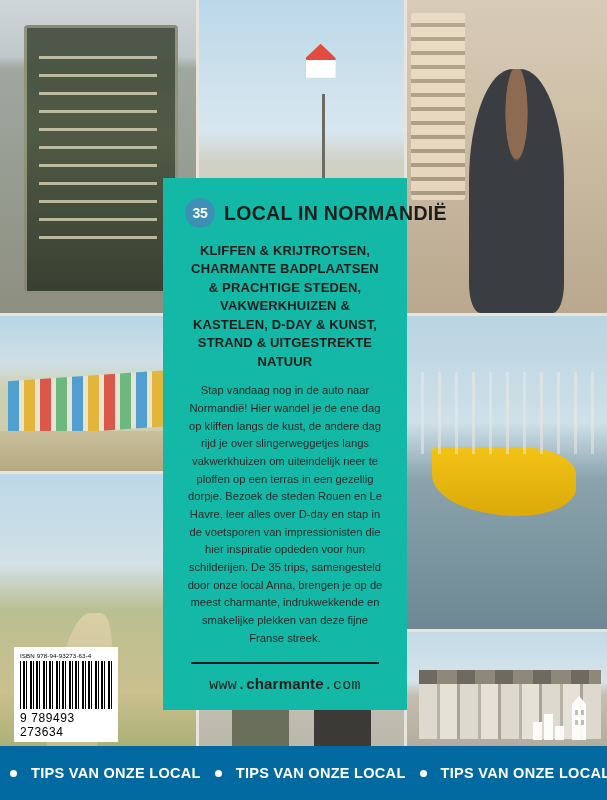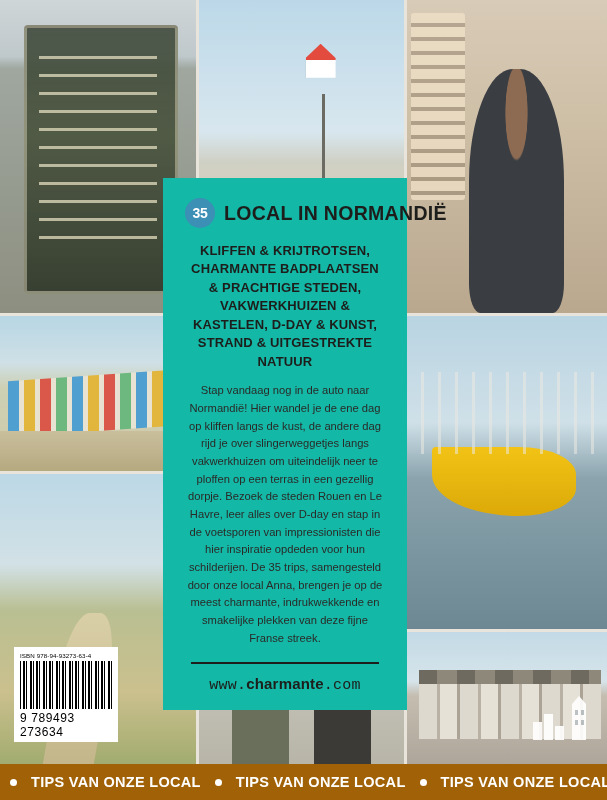--- a/index.html
+++ b/index.html
@@ -320,22 +320,22 @@
     width: 62px;
     height: 46px;
     z-index: 6;
     opacity: .92;
   }
 
   
   .banner {
     position: absolute;
     left: 0; right: 0; bottom: 0;
-    height: 36px;
-    background: #a16207;
+    height: 54px;
+    background: #0369a1;
     display: flex;
     align-items: center;
     overflow: hidden;
     z-index: 7;
   }
   .banner-track {
     display: flex;
     align-items: center;
     gap: 14px;
     padding-left: 10px;

